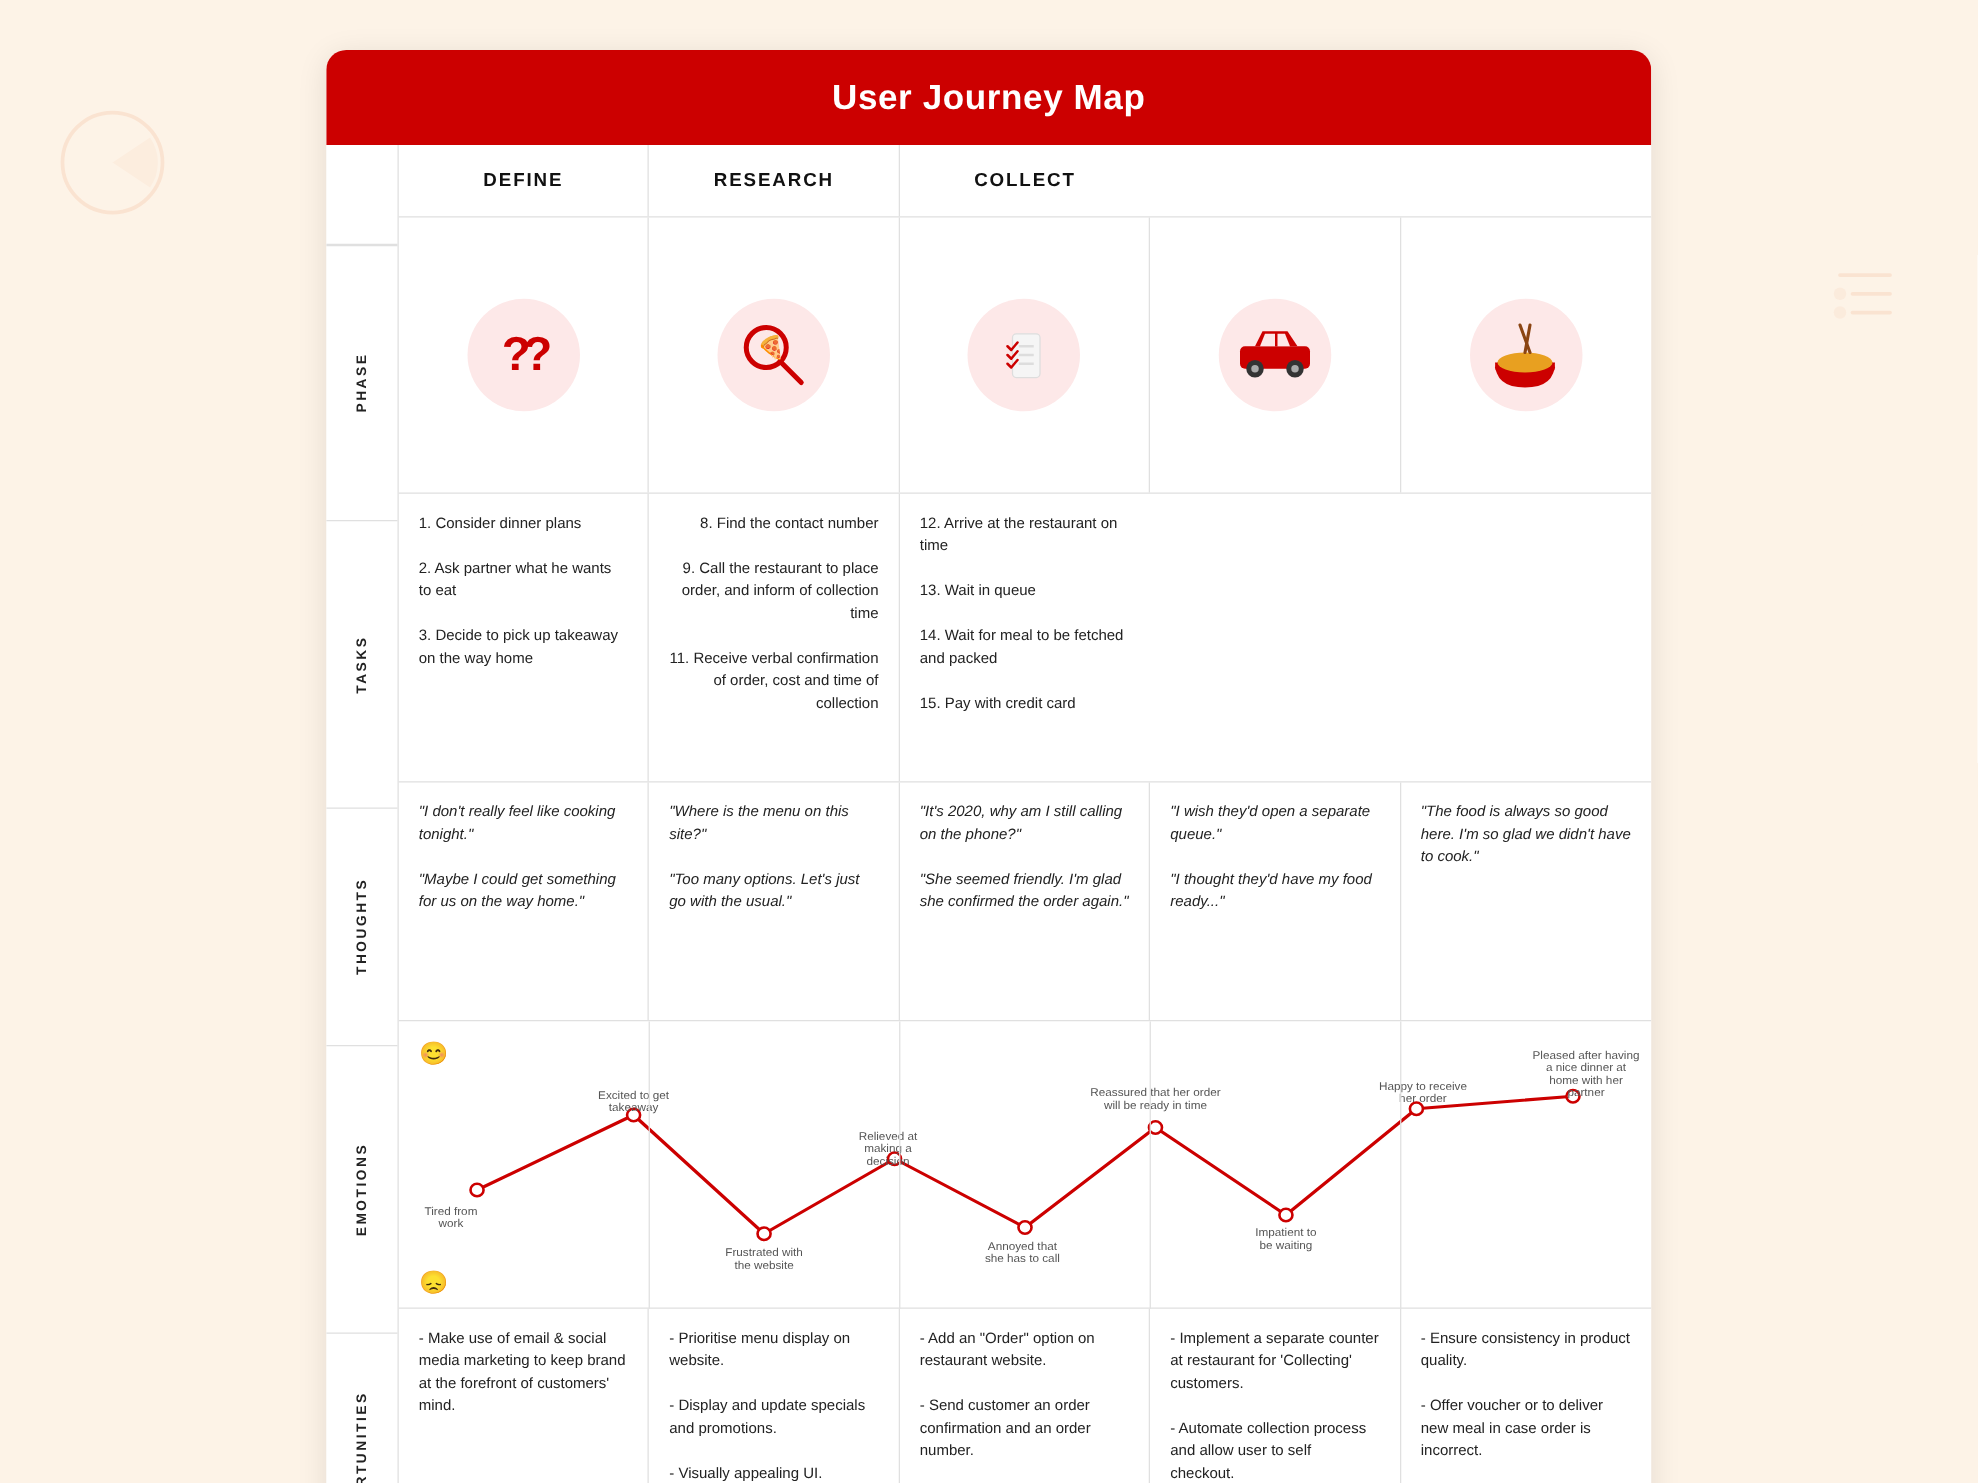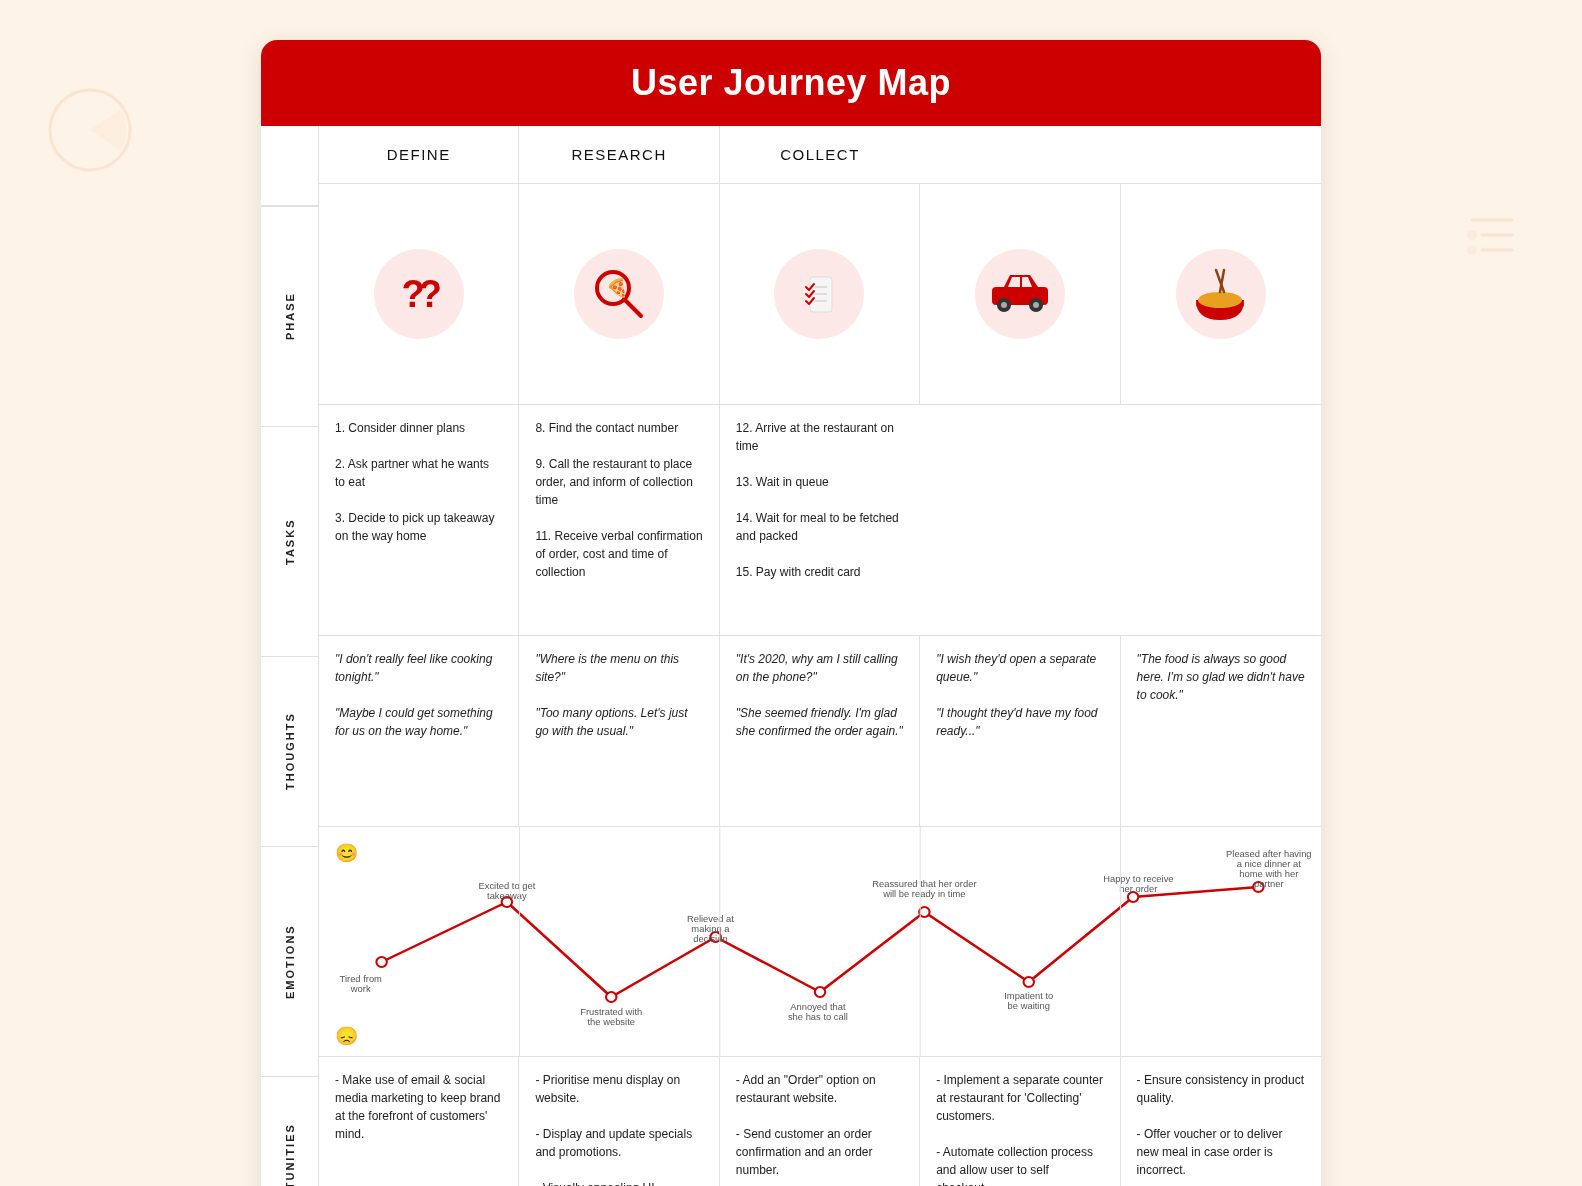--- a/index.html
+++ b/index.html
@@ -30,21 +30,21 @@
       box-shadow: 0 4px 24px rgba(0,0,0,0.1);
       position: relative;
       z-index: 1;
     }
 
     .card-header {
       background: #cc0000;
       color: white;
       text-align: center;
       padding: 22px;
-      font-size: 36px;
+      font-size: 28px;
       font-weight: bold;
       letter-spacing: 0.5px;
     }
 
     .table-wrap {
       display: flex;
       flex-direction: row;
     }
 
     .row-labels {
@@ -90,21 +90,21 @@
     .col-headers {
       display: grid;
       grid-template-columns: repeat(5, 1fr);
       border-bottom: 1px solid #e0e0e0;
     }
 
     .col-header {
       text-align: center;
       padding: 20px 10px;
       font-size: 15px;
-      font-weight: normal;
+      font-weight: bold;
       letter-spacing: 1.5px;
       color: #111;
       border-right: 1px solid #e0e0e0;
     }
     .col-header:last-child { border-right: none; }
 
     .section-row {
       display: grid;
       grid-template-columns: repeat(5, 1fr);
       border-bottom: 1px solid #e0e0e0;
@@ -258,21 +258,21 @@
           </div>
         </div>
       </div>
 
       <div class="section-row tasks-row">
         <div class="cell" style="white-space:pre-line;">1. Consider dinner plans
 
 2. Ask partner what he wants to eat
 
 3. Decide to pick up takeaway on the way home</div>
-        <div class="cell" style="white-space:pre-line;">8. Find the contact number
+        <div class="cell" style="white-space:pre-line;text-align:right;">8. Find the contact number
 
 9. Call the restaurant to place order, and inform of collection time
 
 11. Receive verbal confirmation of order, cost and time of collection</div>
         <div class="cell" style="white-space:pre-line;">12. Arrive at the restaurant on time
 
 13. Wait in queue
 
 14. Wait for meal to be fetched and packed
 

